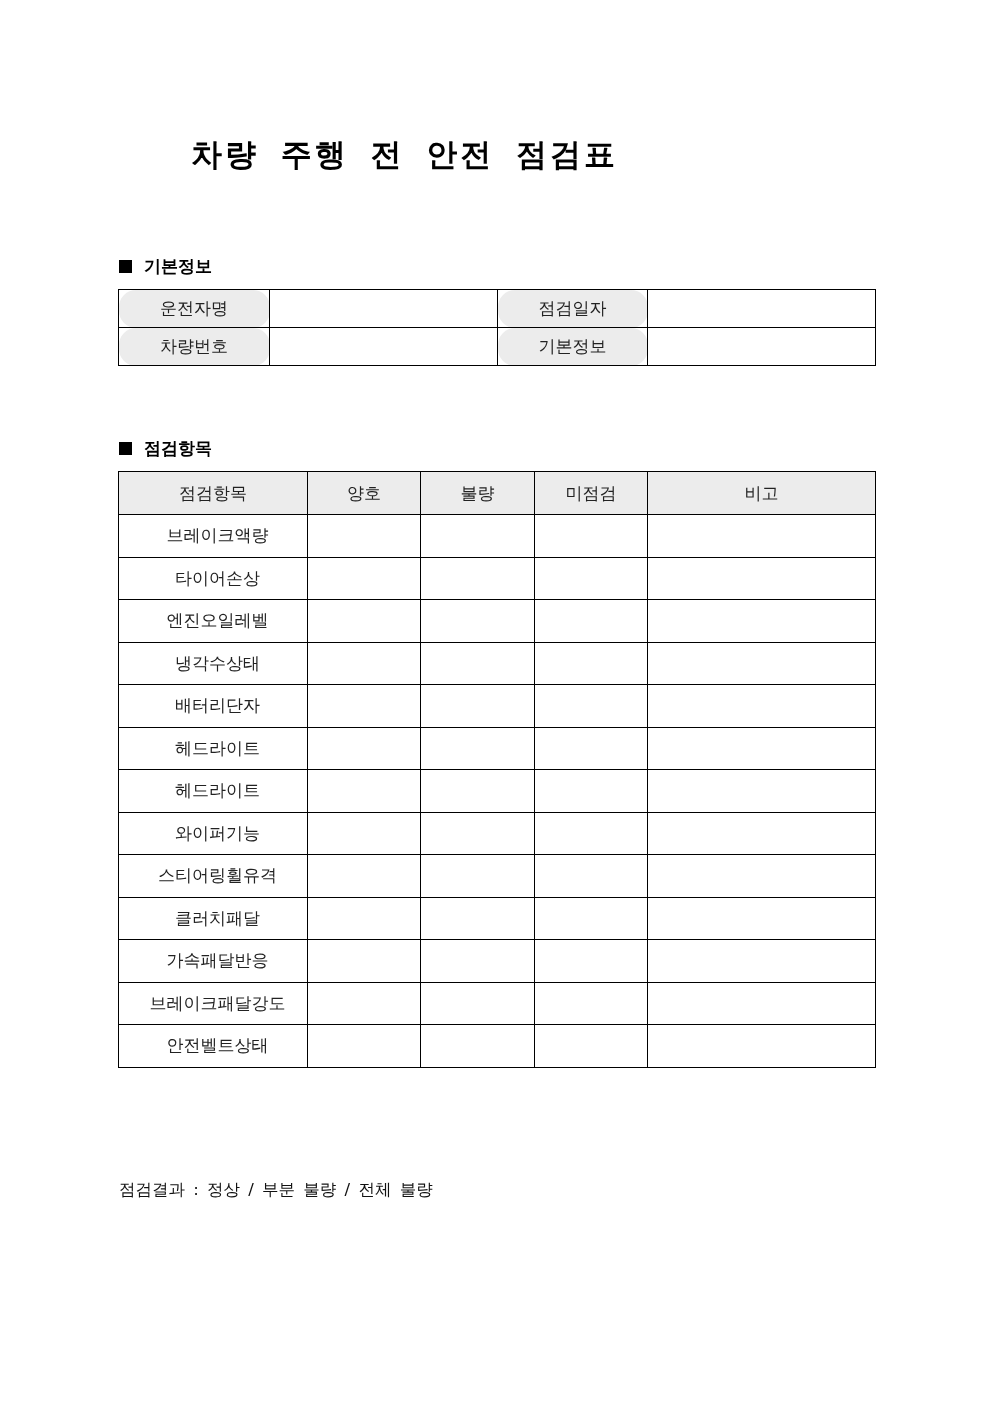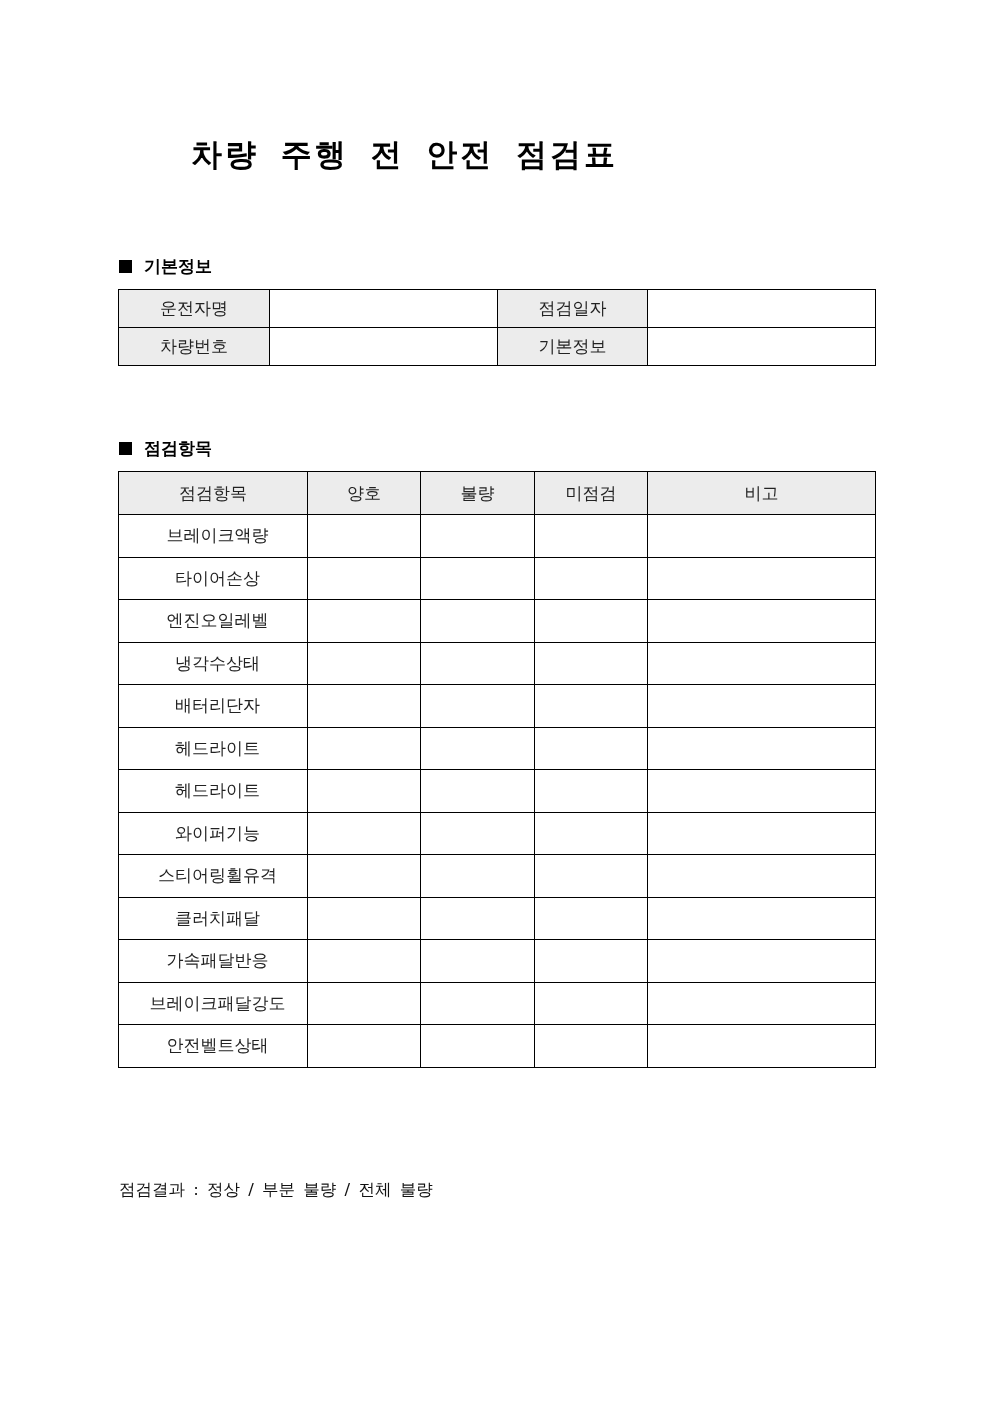--- a/index.html
+++ b/index.html
@@ -12,21 +12,21 @@
   .section-heading {
     position: absolute; left: 119px; font-size: 17px; font-weight: bold; color: #000;
     display: flex; align-items: center;
   }
   .section-heading .sq {
     display: inline-block; width: 13px; height: 13px; background: #000; margin-right: 12px;
   }
   table { position: absolute; left: 118px; border-collapse: collapse; table-layout: fixed; }
   td, th { border: 1.3px solid #000; font-size: 17px; font-weight: normal; color: #222; }
   .basic { top: 289px; width: 757px; }
-  .basic td { height: 38px; }
+  .basic td { height: 38px; border-radius: 17px; }
   .basic td.lbl { background: #ececec; text-align: center; }
   .check { top: 471px; width: 757px; }
   .check th { background: #ececec; height: 43px; text-align: center; }
   .check td { height: 42.5px; }
   .check td.item { padding-left: 9px; text-align: center; margin-left: 12px; }
   .result {
     position: absolute; left: 119px; top: 1179px; font-size: 16.5px; color: #111; word-spacing: 3px;
   }
 </style>
 </head>

